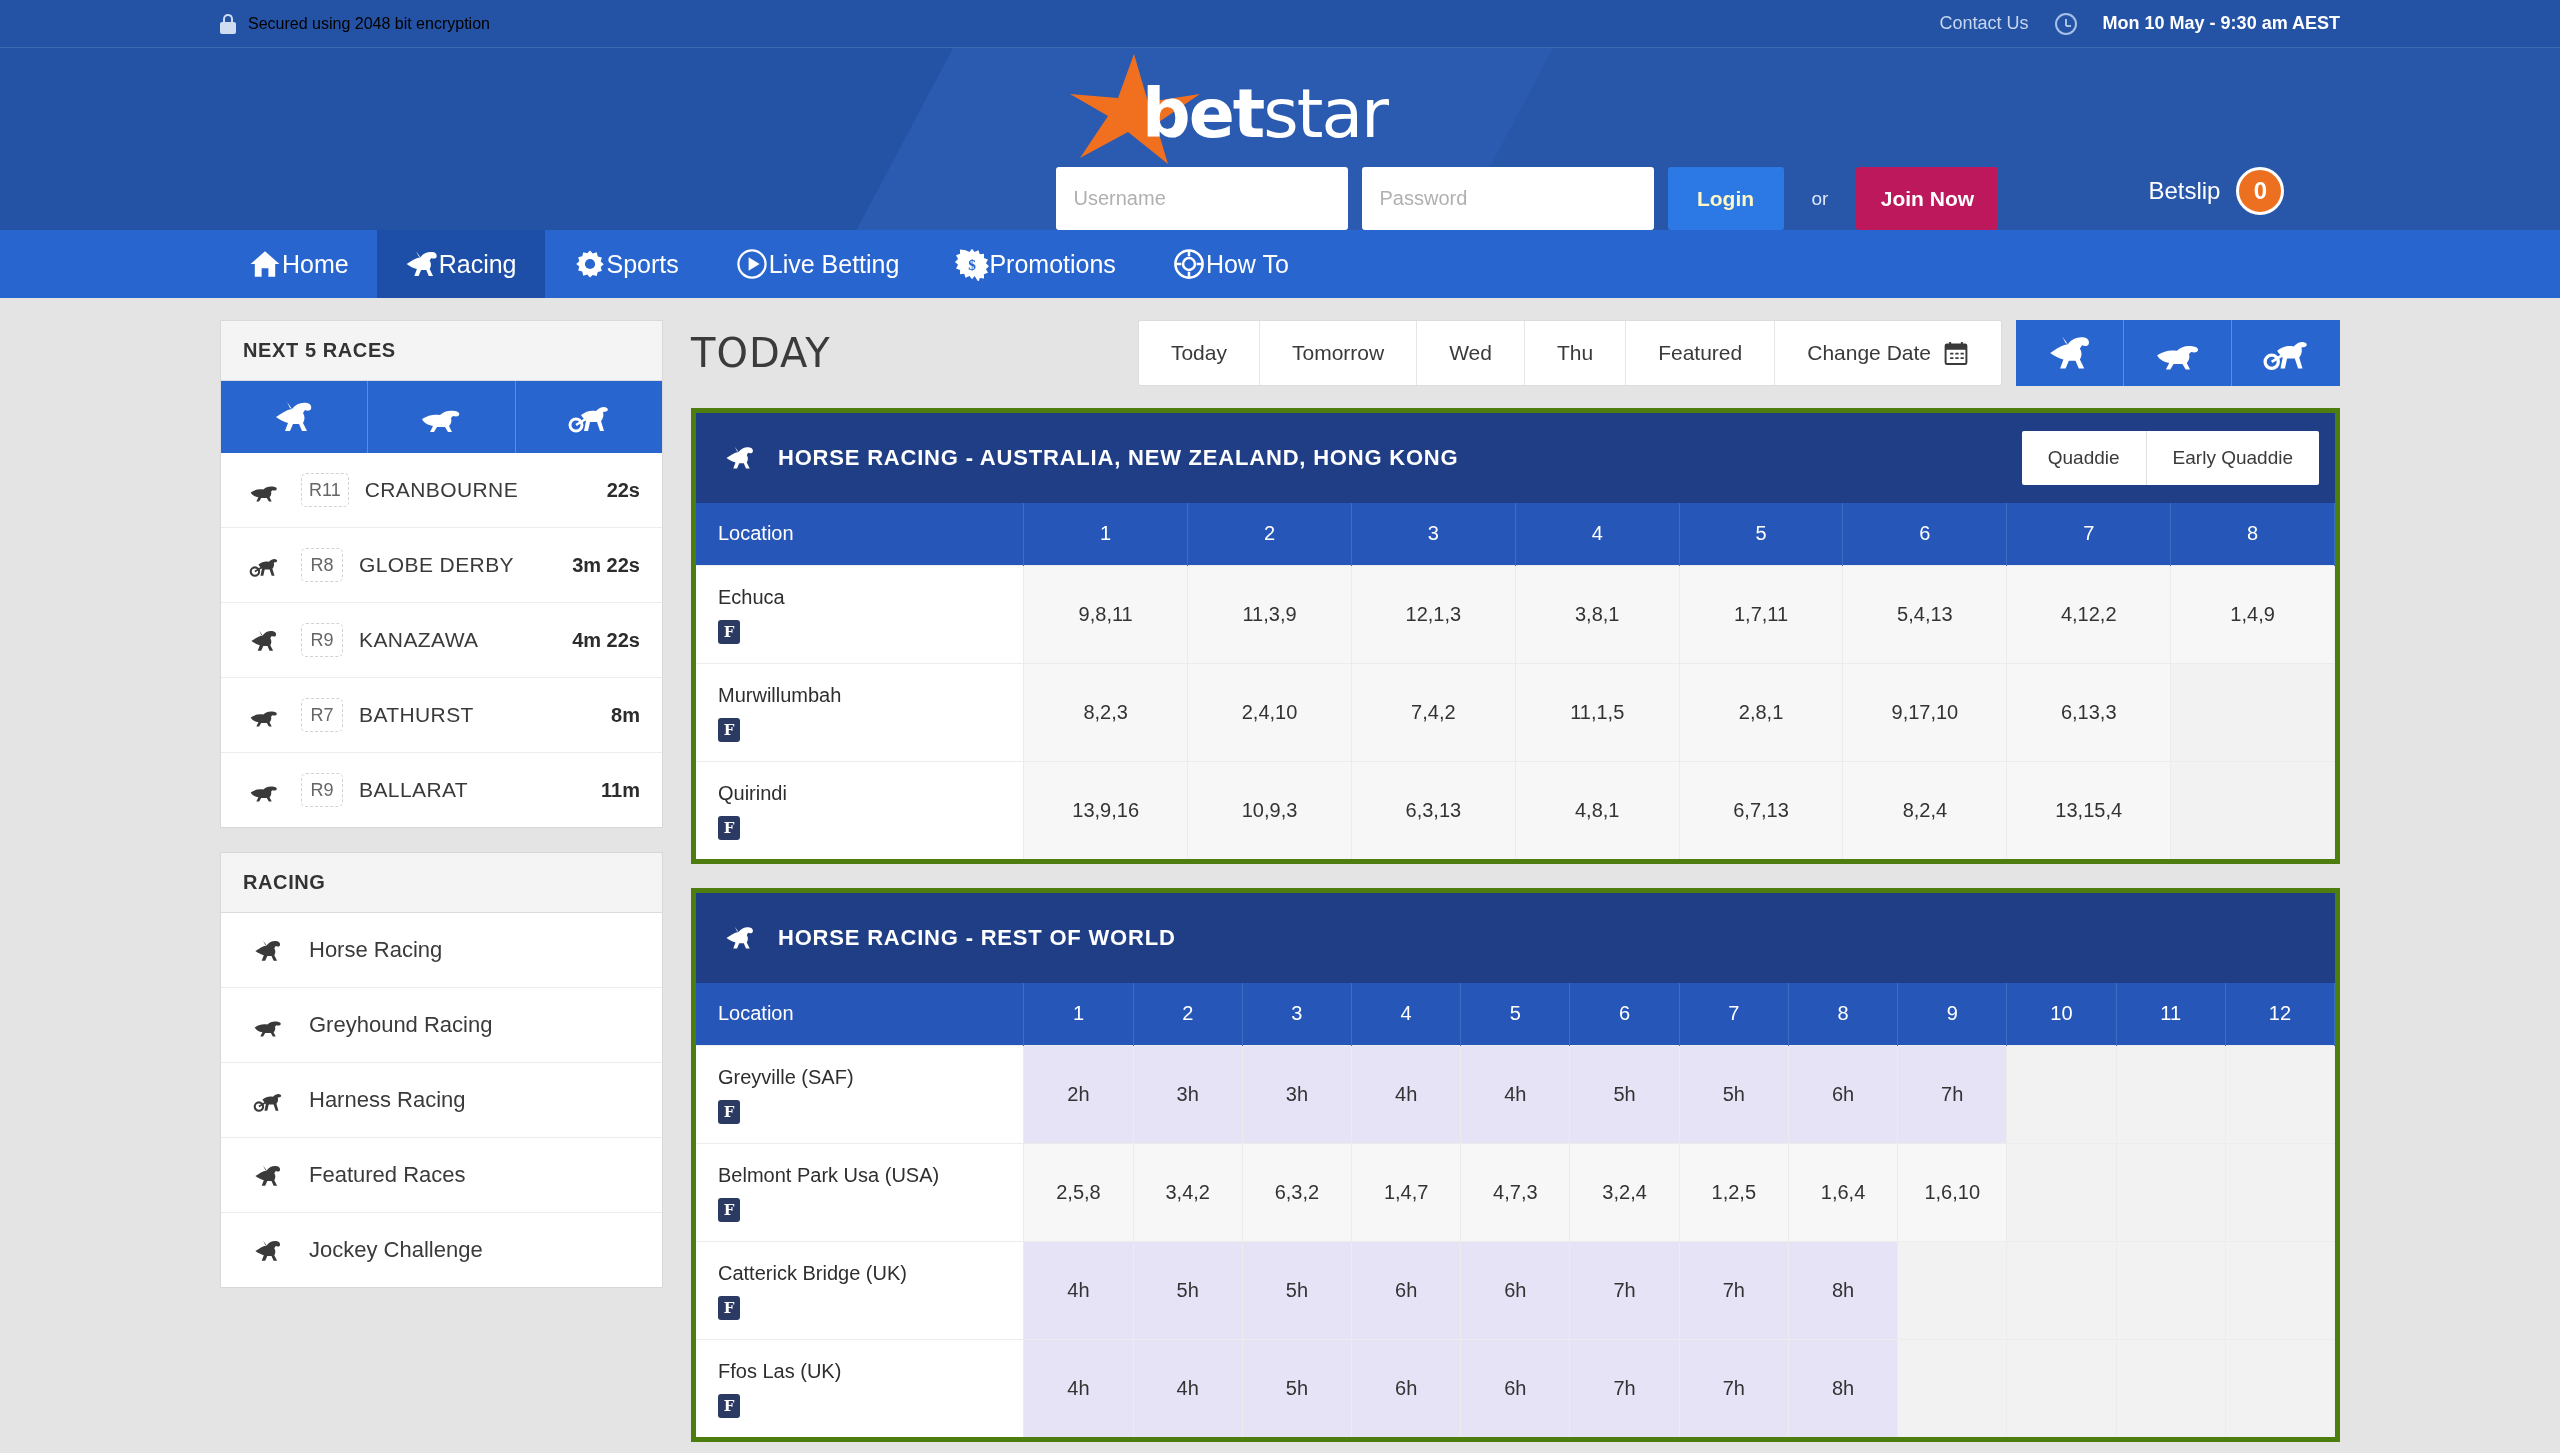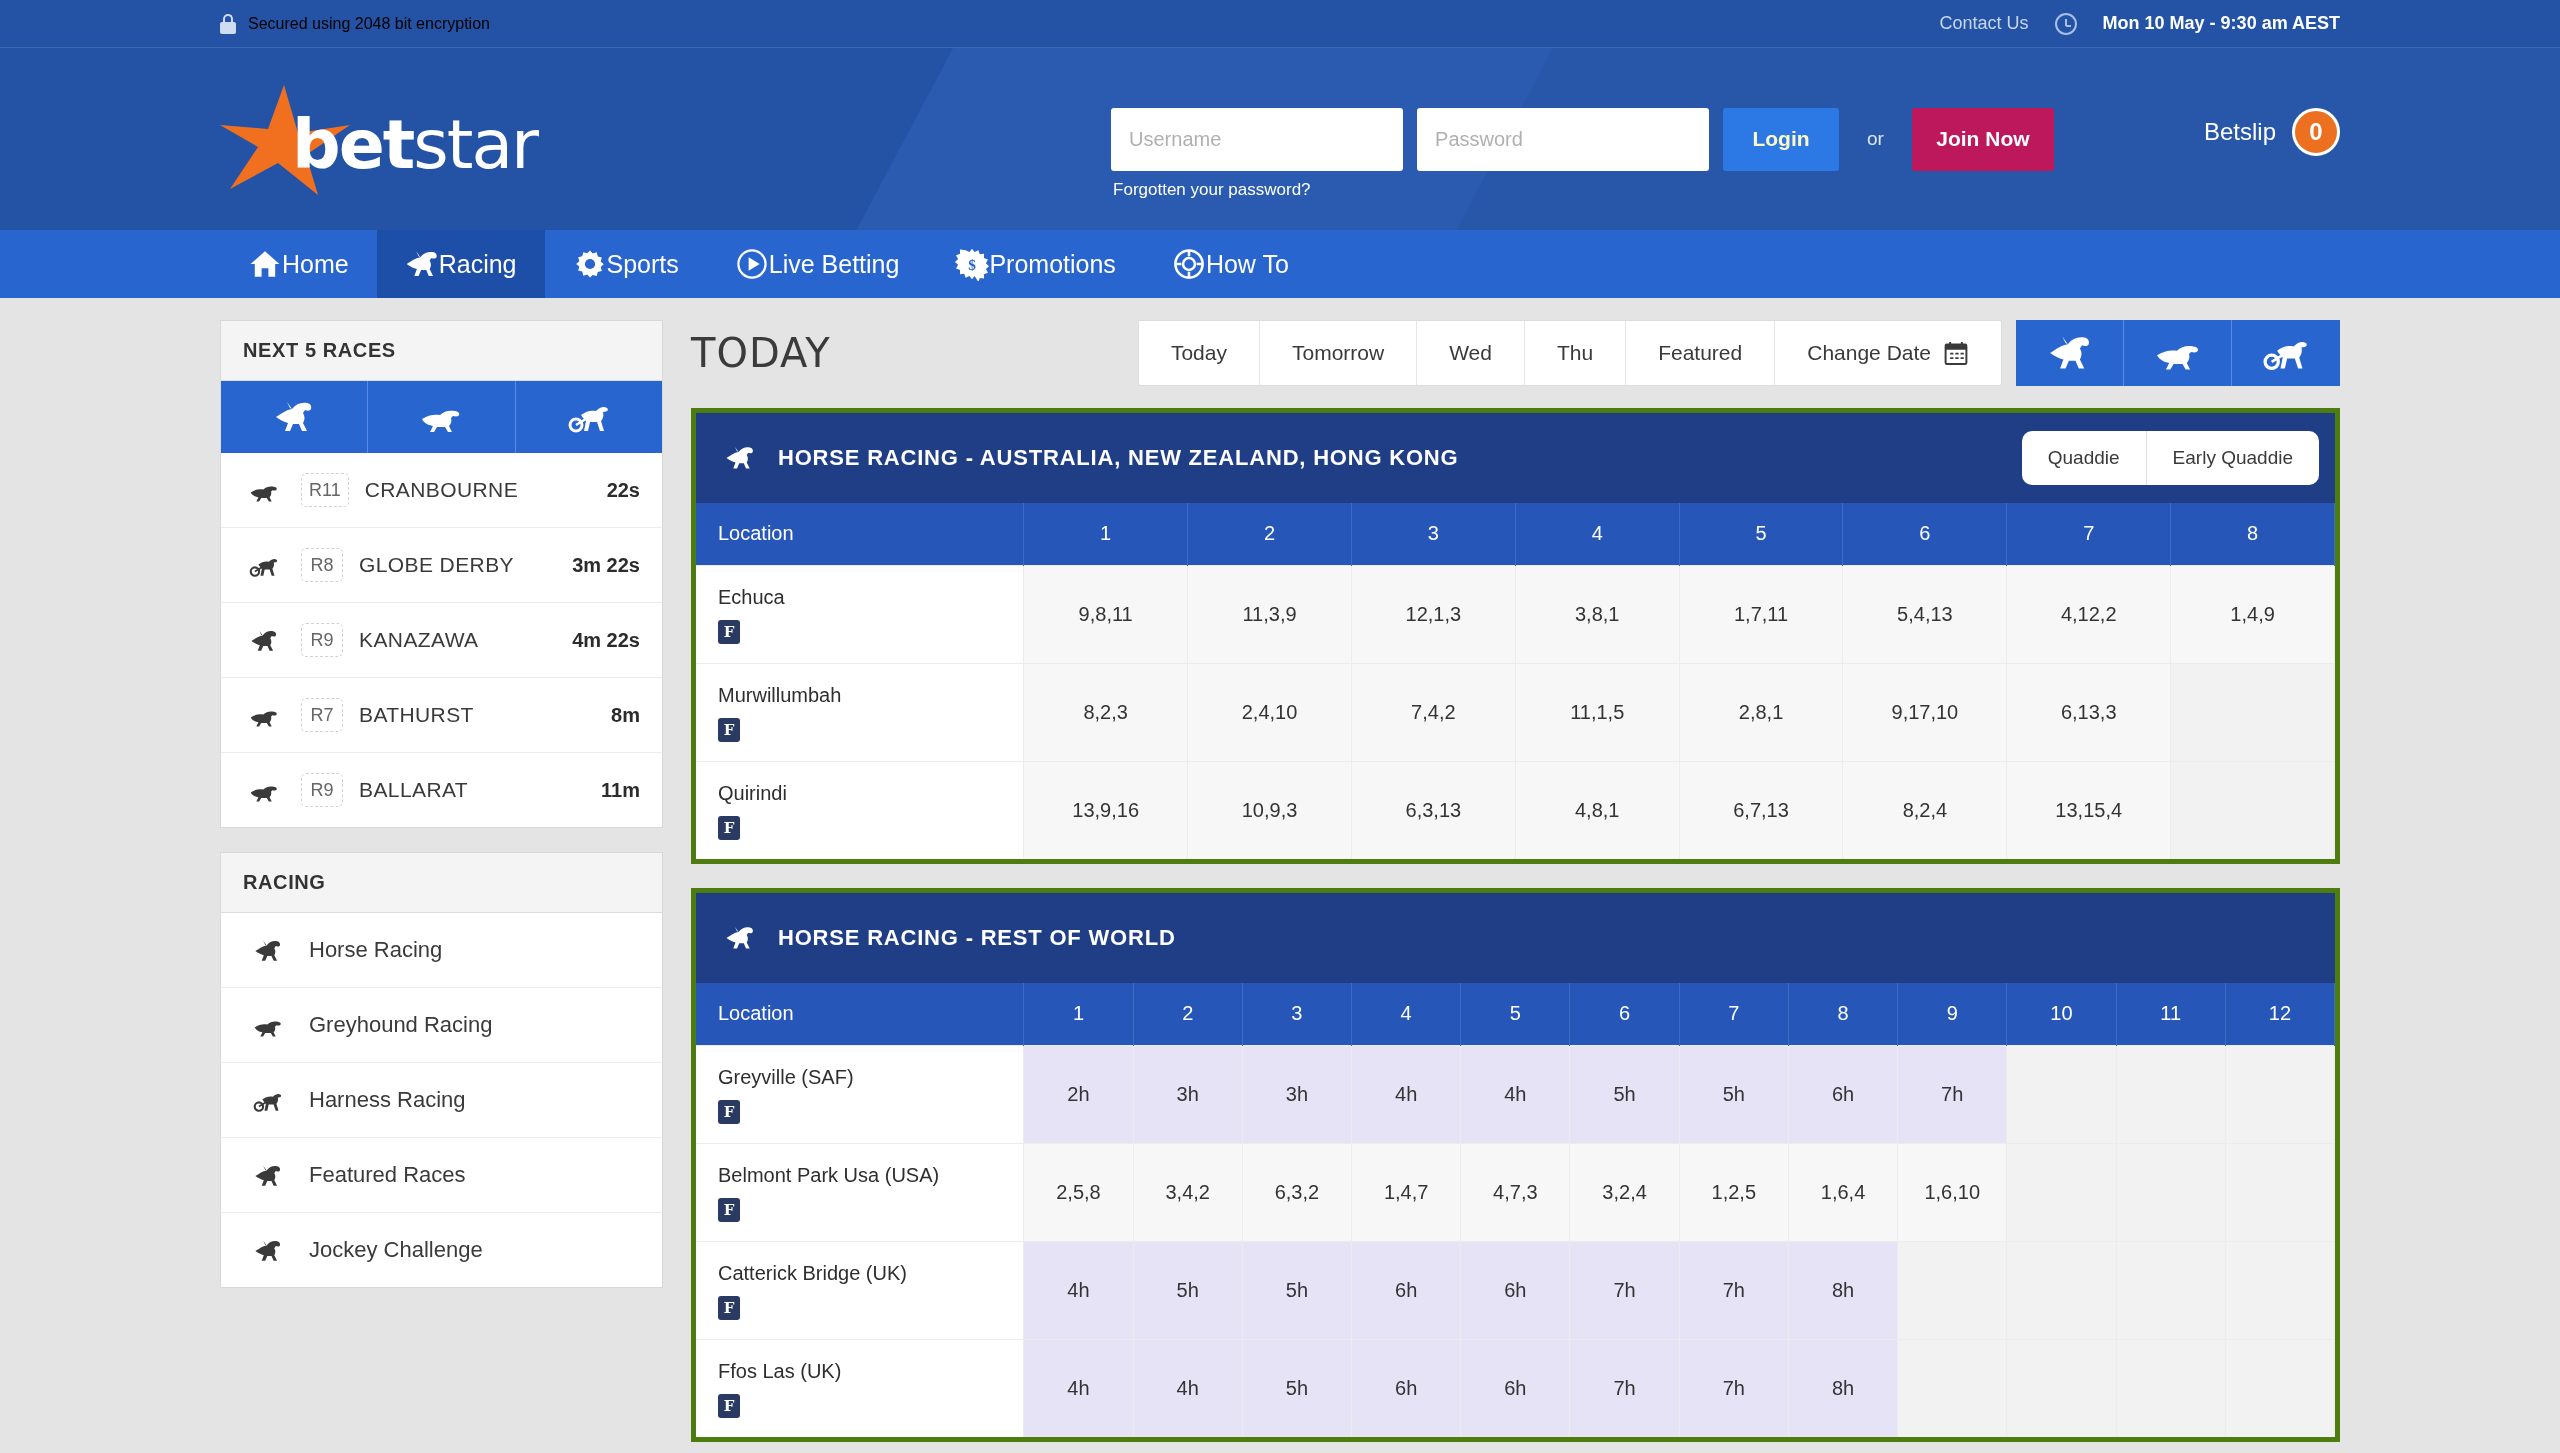--- a/index.html
+++ b/index.html
@@ -60,21 +60,21 @@
     content:""; position:absolute; top:-60px; left:900px; width:700px; height:320px;
     background:#2a5bb0; transform: skewX(-28deg);
   }
   .masthead::after {
     content:""; position:absolute; top:-60px; left:1500px; width:1200px; height:320px;
     background:#2857aa; transform: skewX(-28deg);
   }
   .masthead-inner {
     position: relative; z-index: 3;
     width: 2340px; margin: 0 auto; height: 100%;
-    display: flex; align-items: center; padding: 0 110px;
+    display: flex; align-items: center; padding: 0 110px; flex-direction: column;
   }
   
   .logo { display: flex; align-items: center; position: relative; width: 420px; height: 120px; }
   .logo-star { position: absolute; left: 0; top: 6px; width: 130px; height: 110px; }
   .logo-text {
     position: absolute; left: 72px; top: 32px;
     font-size: 68px; font-weight: bold; letter-spacing: -2px; line-height: 1;
     font-family: "DejaVu Sans", sans-serif;
   }
   .logo-text .bet { color: #ffffff; }
@@ -196,21 +196,21 @@
   .race-table { background: #fff; margin-bottom: 24px; border: 5px solid #4d7c0f; }
   .table-title {
     background: #1f3e85; height: 90px; display: flex; align-items: center;
     padding: 0 24px; position: relative;
   }
   .table-title-text {
     color: #fff; font-size: 22px; font-weight: bold; letter-spacing: .8px; margin-left: 18px;
   }
   .quaddie-group {
     position: absolute; right: 16px; top: 50%; transform: translateY(-50%);
-    display: flex; background: #fff; border-radius: 10px; overflow: hidden;
+    display: flex; background: #fff; border-radius: 2px; overflow: hidden;
   }
   .quaddie-btn {
     padding: 0 26px; height: 54px; display: flex; align-items: center; justify-content: center;
     font-size: 19px; color: #3a3a3a; border-right: 1px solid #e0e0e0; cursor: pointer;
     white-space: nowrap;
   }
   .quaddie-btn:last-child { border-right: none; }
   table.grid { width: 100%; border-collapse: collapse; table-layout: fixed; }
   table.grid thead th {
     background: #2657b8; color: #fff; font-size: 20px; font-weight: normal;

